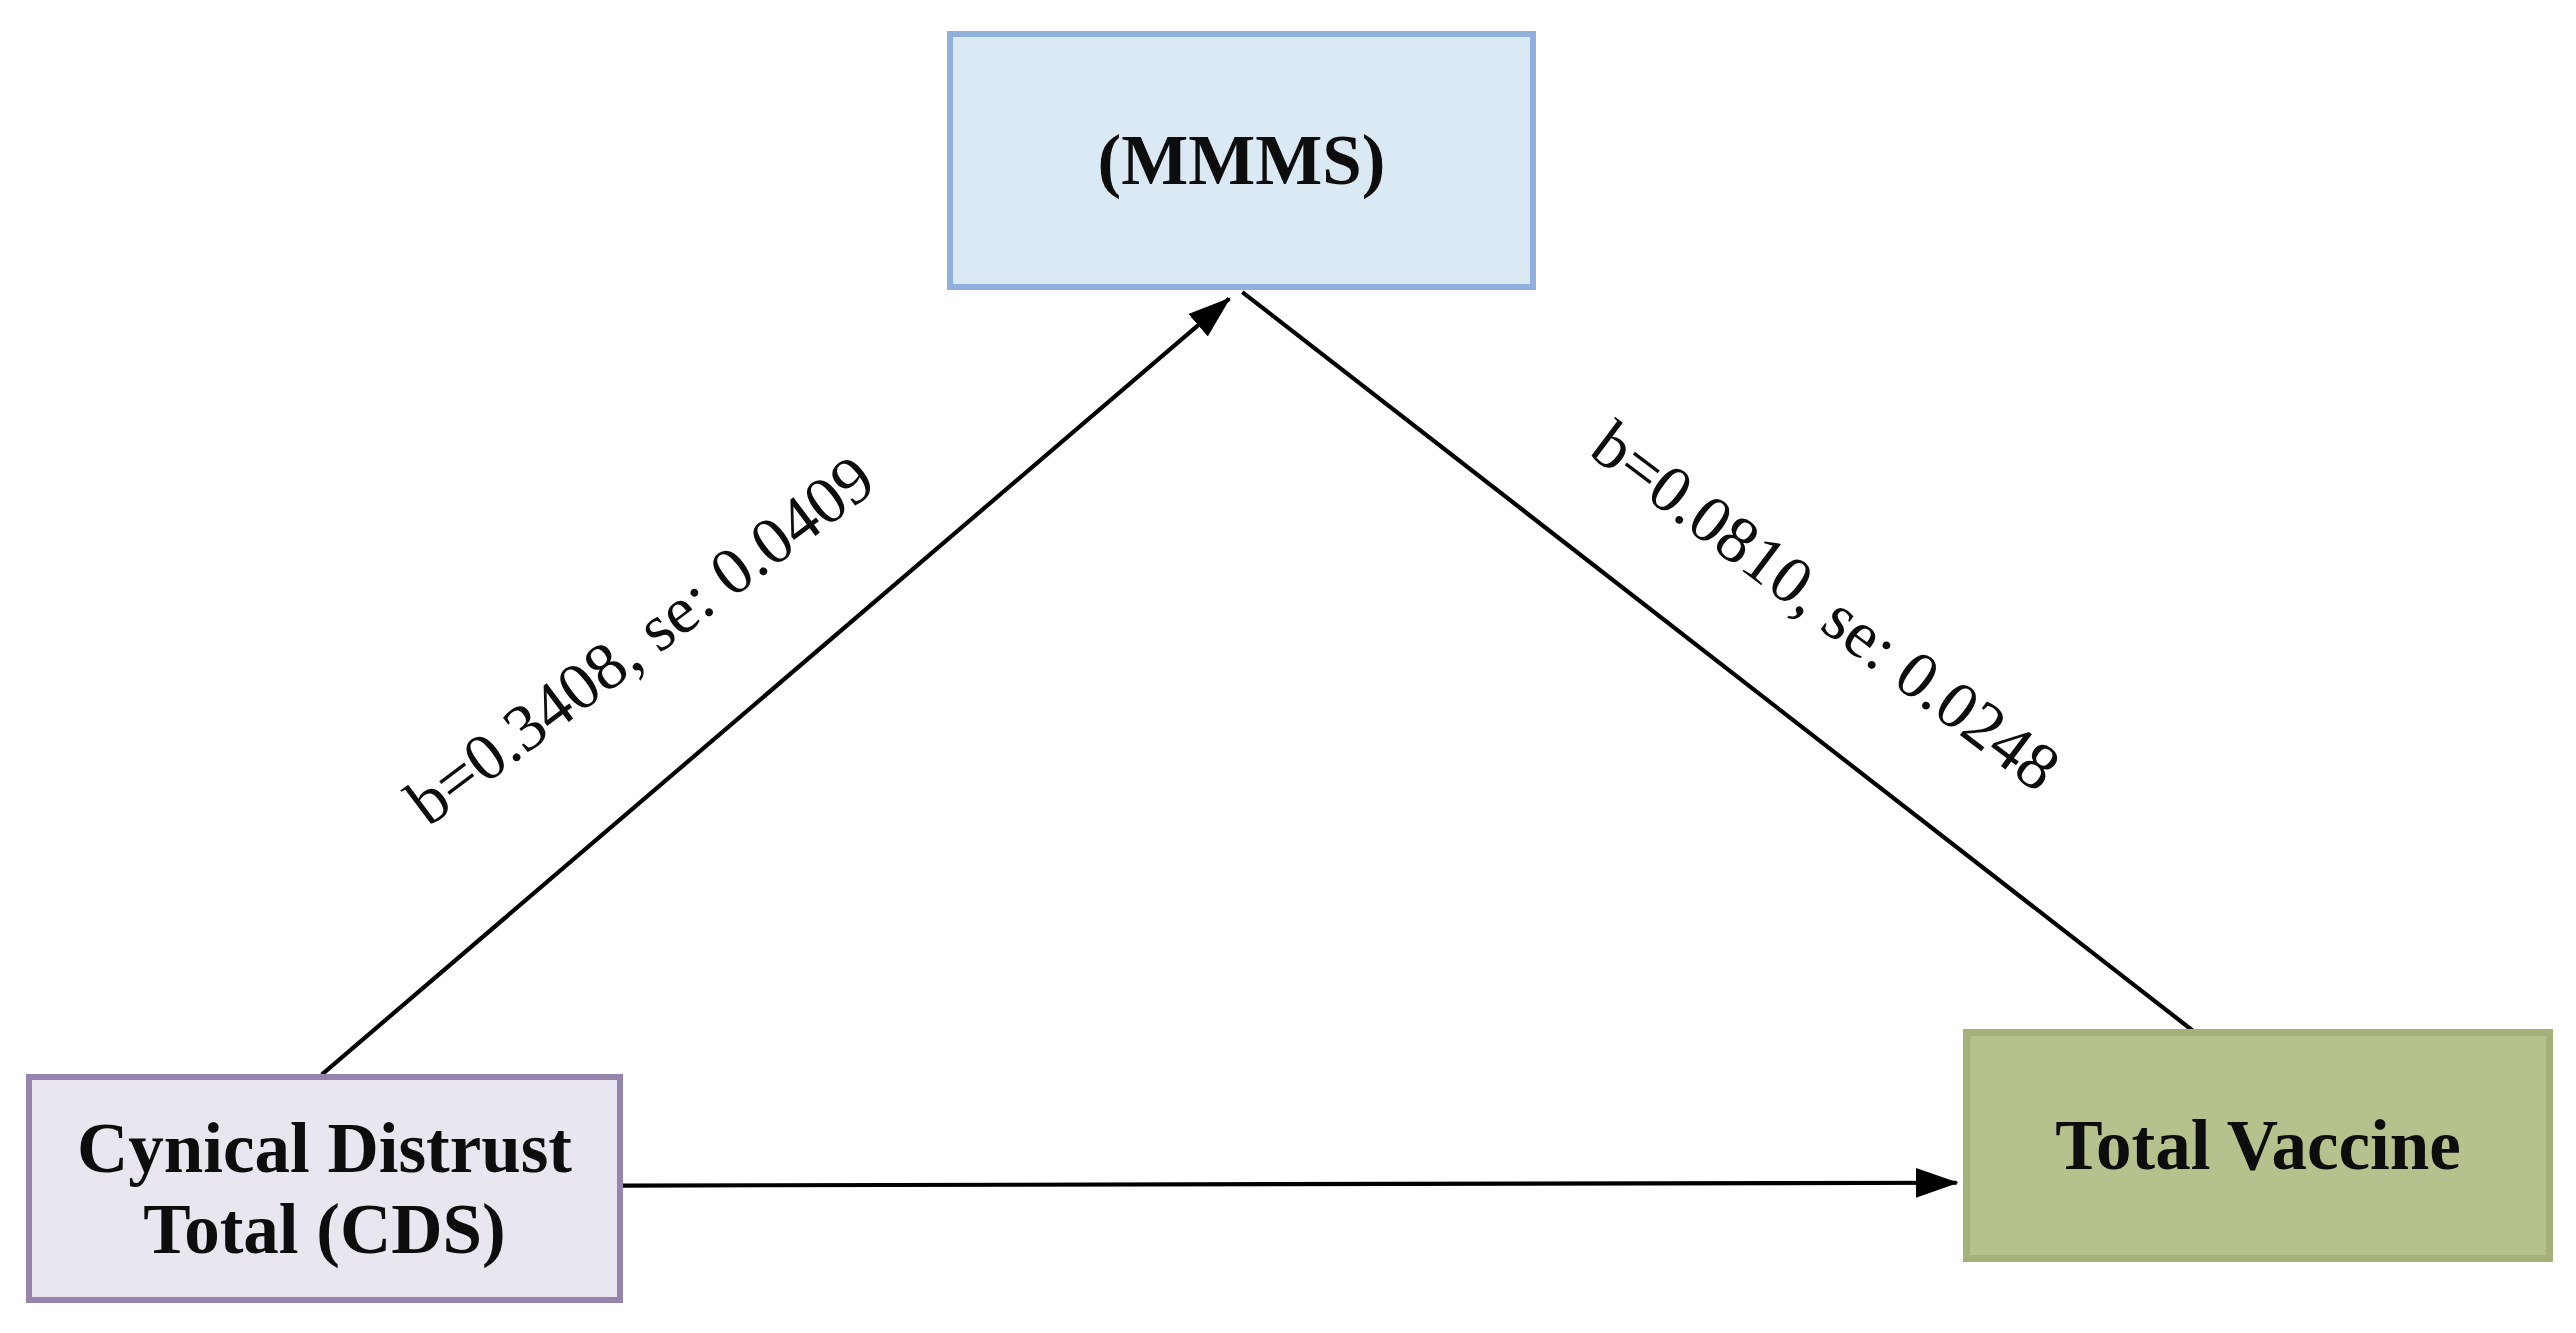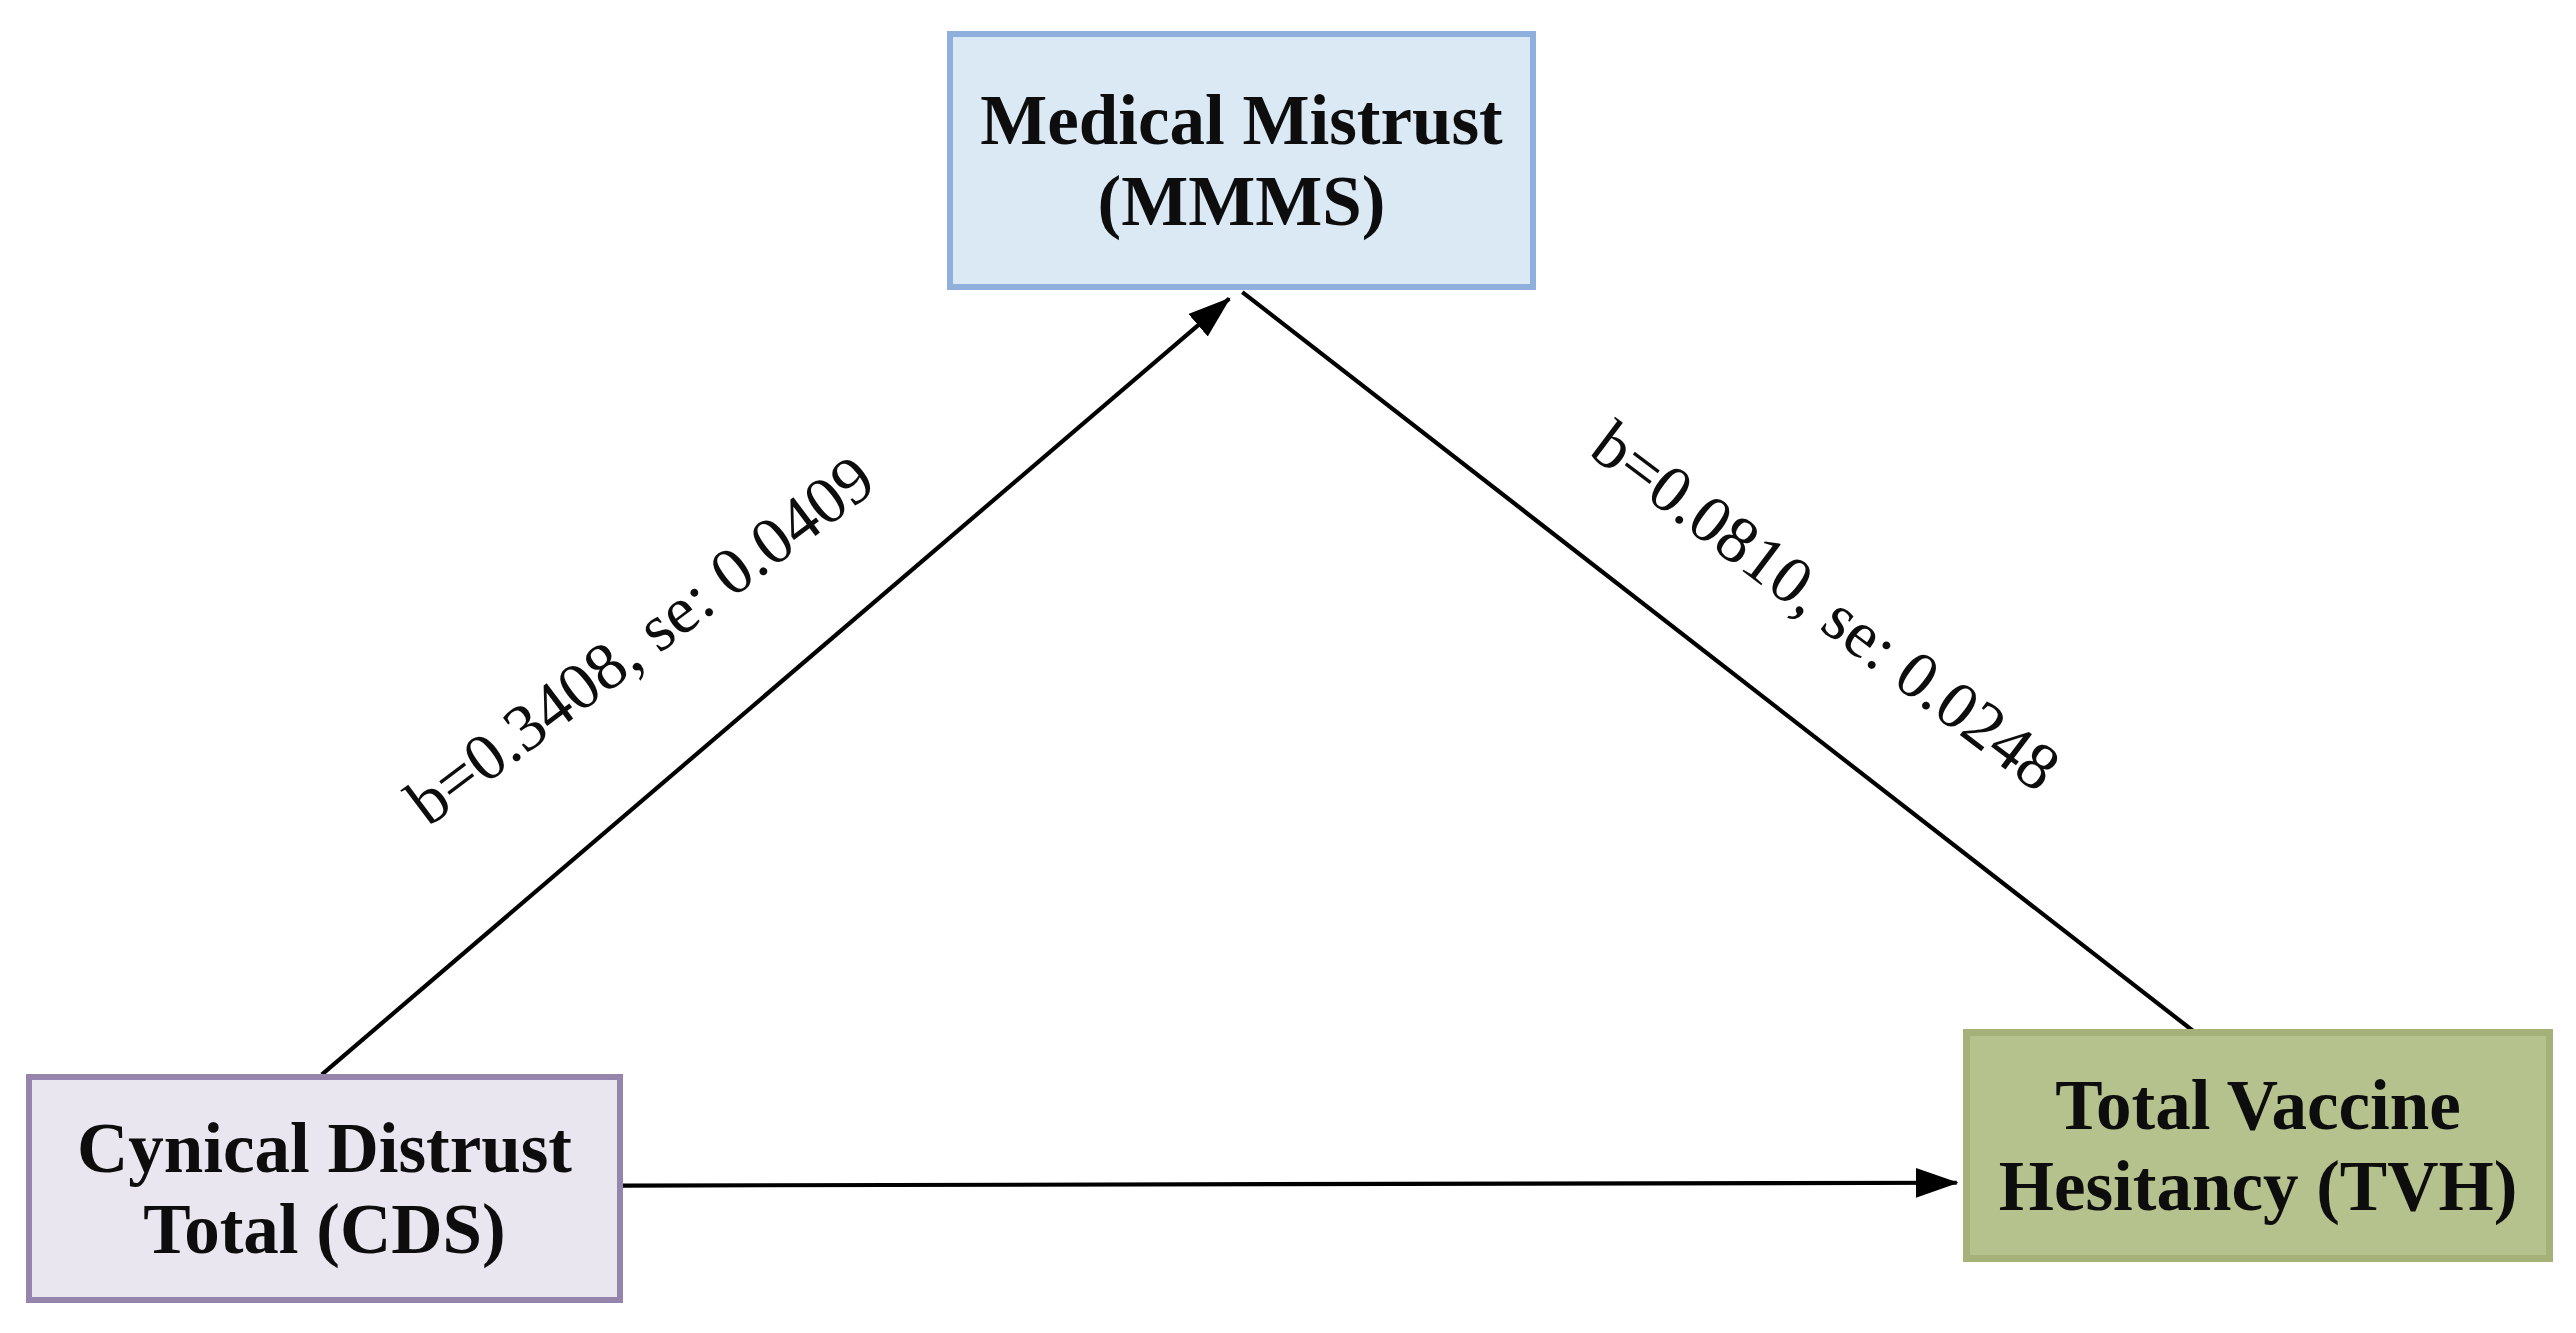--- a/index.html
+++ b/index.html
@@ -59,31 +59,29 @@
       <marker id="arrowhead" markerUnits="userSpaceOnUse" markerWidth="60" markerHeight="40" refX="44" refY="16" orient="auto">
         <path d="M0,0 L46,16 L0,32 Z" fill="#000000"></path>
       </marker>
     </defs>
     <line x1="345" y1="1152" x2="1318" y2="320" marker-end="url(#arrowhead)"></line>
     <line x1="1332" y1="313" x2="2404" y2="1146" marker-end="url(#arrowhead)"></line>
     <line x1="668" y1="1271" x2="2098" y2="1268" marker-end="url(#arrowhead)"></line>
   </svg>
 
   <div class="node node-mmms" style="background-color: rgb(219, 233, 245); border-color: rgb(143, 176, 220);">
-    <div>Medical Mistrust</div>
     <div>(MMMS)</div>
   </div>
 
   <div class="node node-cds" style="background-color: rgb(233, 230, 240); border-color: rgb(149, 133, 173);">
     <div>Cynical Distrust</div>
     <div>Total (CDS)</div>
   </div>
 
   <div class="node node-tvh" style="background-color: rgb(181, 194, 141); border-color: rgb(164, 178, 121);">
     <div>Total Vaccine</div>
-    <div>Hesitancy (TVH)</div>
   </div>
 
   <div class="edge-label edge-label-a">b=0.3408, se: 0.0409</div>
   <div class="edge-label edge-label-b">b=0.0810, se: 0.0248</div>
 
 </div>
 
 
 </body></html>

